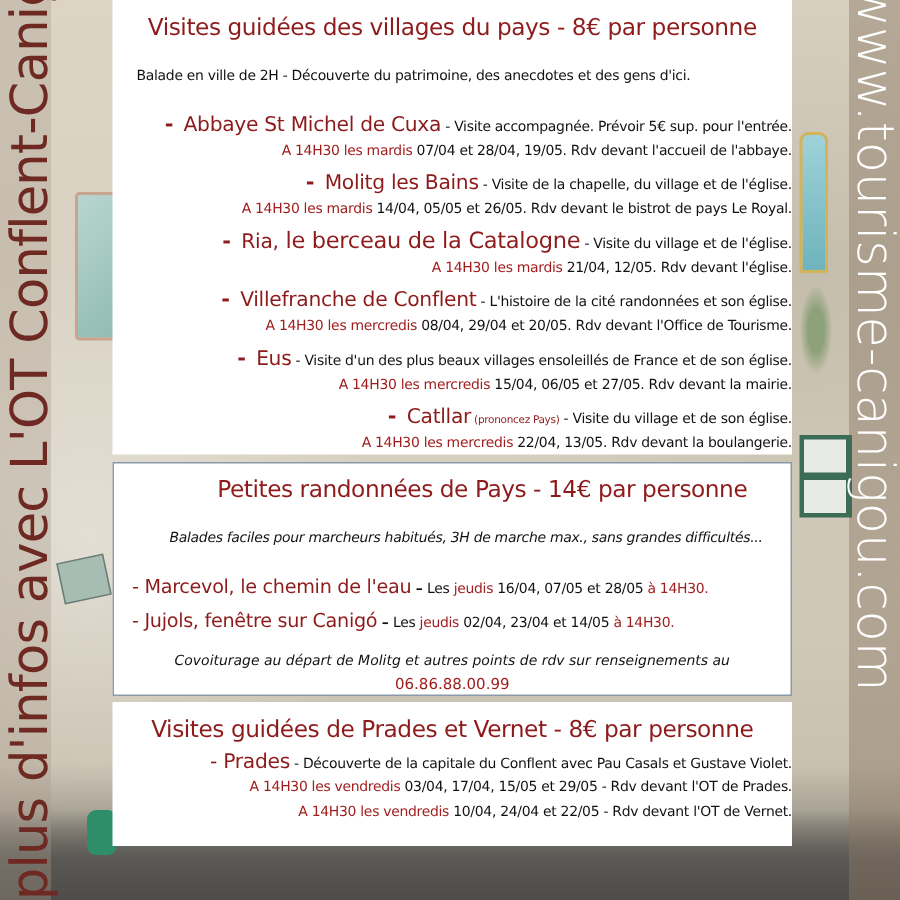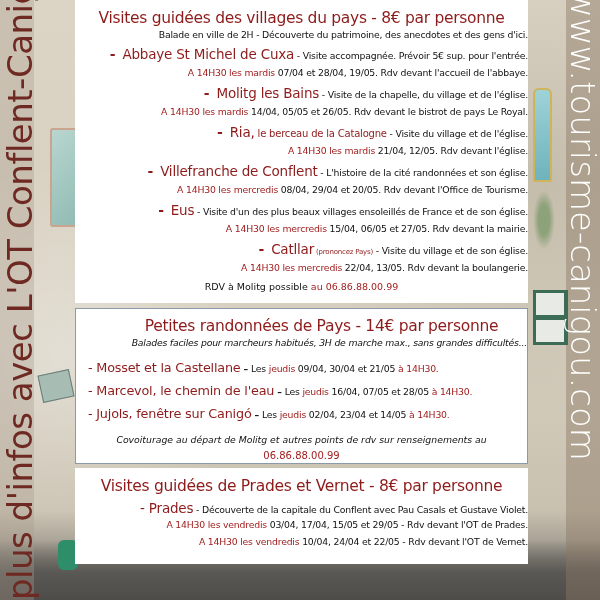--- a/index.html
+++ b/index.html
@@ -82,28 +82,28 @@
   .panel.p2 { top: 308px; height: 156px; border: 1px solid #8a9aa8; box-sizing: border-box; }
   .panel.p3 { top: 468px; height: 96px; }
   .title {
     text-align: center; color: #8e1b1b; font-size: 15.5px; line-height: 20px; margin: 0;
     white-space: nowrap; letter-spacing: -0.3px;
   }
   .p1 .title { padding-top: 8px; }
   .p2 .title { padding-top: 7px; padding-left: 40px; }
   .p3 .title { padding-top: 8px; }
   .subtitle {
-    text-align: right; color: #111; font-size: 9.3px; line-height: 14px; margin: 0;
+    text-align: left; color: #111; font-size: 9.3px; line-height: 14px; margin: 16px;
     white-space: nowrap; letter-spacing: -0.2px;
   }
   .item { margin-left: 6px; margin-top: 6px; white-space: nowrap; text-align: right; }
   .item-head { font-size: 9.3px; color: #111; line-height: 17px; letter-spacing: -0.2px; }
   .dash { color: #8e1b1b; font-size: 14px; margin-right: 7px; font-weight: bold; }
   .place { color: #8e1b1b; font-size: 13.5px; letter-spacing: -0.2px; }
-  .place-sub { color: #8e1b1b; font-size: 10px; }
+  .place-sub { color: #8e1b1b; font-size: 15px; }
   .aside { color: #8e1b1b; font-size: 7px; }
   .item-sched { font-size: 9.3px; color: #111; line-height: 13px; margin-left: 16px; letter-spacing: -0.2px; }
   .red { color: #a11e1e; }
   .p1 .item:first-of-type { margin-top: 4px; }
   .rdv { text-align: center; font-size: 9.5px; color: #111; margin-top: 7px; white-space: nowrap; }
   .hike { margin-left: 12px; margin-top: 3px; white-space: nowrap; font-size: 9.3px; color: #111; line-height: 19px; letter-spacing: -0.2px; }
   .hike .place { font-size: 12.8px; }
   .hike .sep { font-weight: bold; margin: 0 3px; }
   .p2 .hike:first-of-type { margin-top: 8px; }
   .carpool { text-align: center; font-size: 9.3px; color: #111; margin-top: 8px; line-height: 16px; font-style: italic; white-space: nowrap; }
@@ -174,21 +174,20 @@
     <div class="item-sched"><span class="red">A 14H30 les mercredis</span><span> 22/04, 13/05. Rdv devant la boulangerie.</span></div>
   </div>
 
   <div class="rdv"><span>RDV à Molitg possible </span><span class="red">au 06.86.88.00.99</span></div>
 </div>
 
 <div class="panel p2">
   <p class="title">Petites randonnées de Pays - 14€ par personne</p>
   <p class="subtitle" style="font-style: italic; padding-left: 21px;">Balades faciles pour marcheurs habitués, 3H de marche max., sans grandes difficultés...</p>
 
-  <div class="hike"><span class="place">- Mosset et la Castellane</span><span class="sep">–</span><span>Les </span><span class="red">jeudis</span><span> 09/04, 30/04 et 21/05 </span><span class="red">à 14H30.</span></div>
 
   <div class="hike"><span class="place">- Marcevol, le chemin de l'eau</span><span class="sep">–</span><span>Les </span><span class="red">jeudis</span><span> 16/04, 07/05 et 28/05 </span><span class="red">à 14H30.</span></div>
 
   <div class="hike"><span class="place">- Jujols, fenêtre sur Canigó</span><span class="sep">–</span><span>Les </span><span class="red">jeudis</span><span> 02/04, 23/04 et 14/05 </span><span class="red">à 14H30.</span></div>
 
   <div class="carpool">
     <div>Covoiturage au départ de Molitg et autres points de rdv sur renseignements au</div>
     <div class="phone">06.86.88.00.99</div>
   </div>
 </div>

